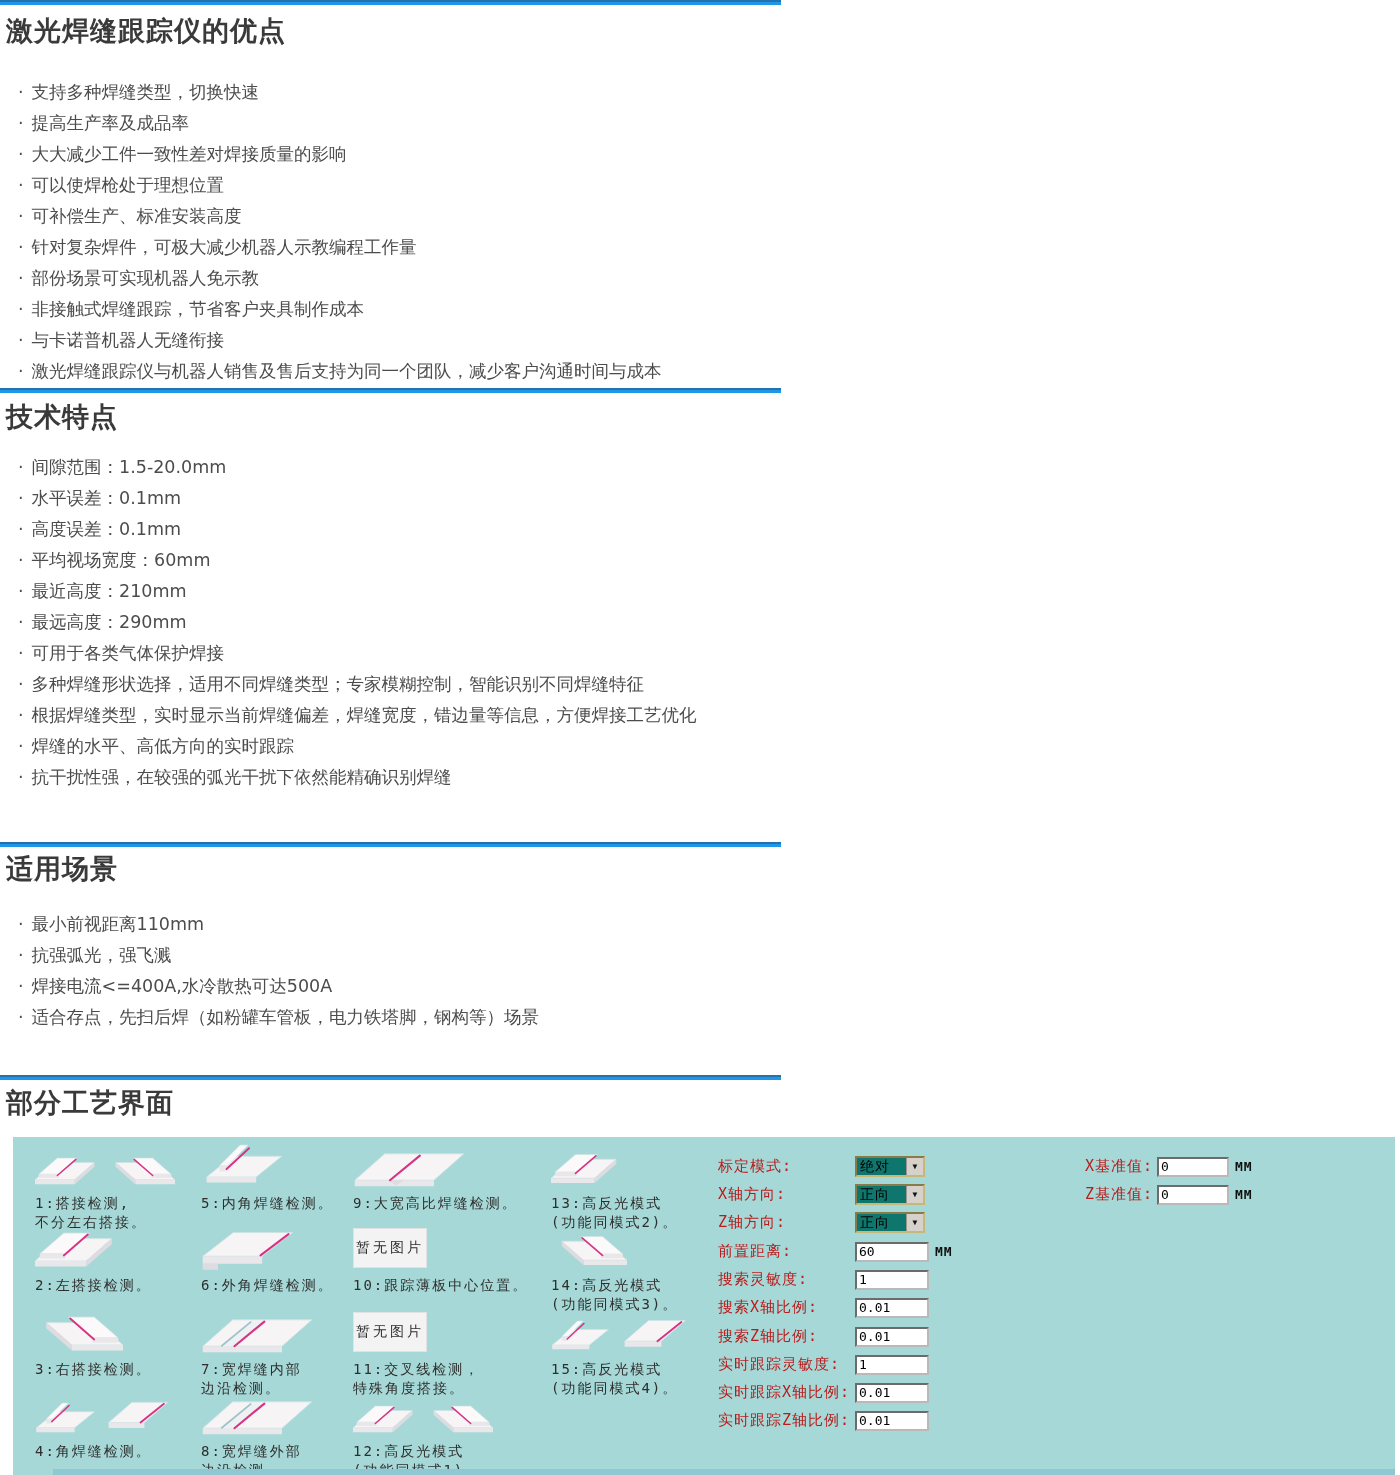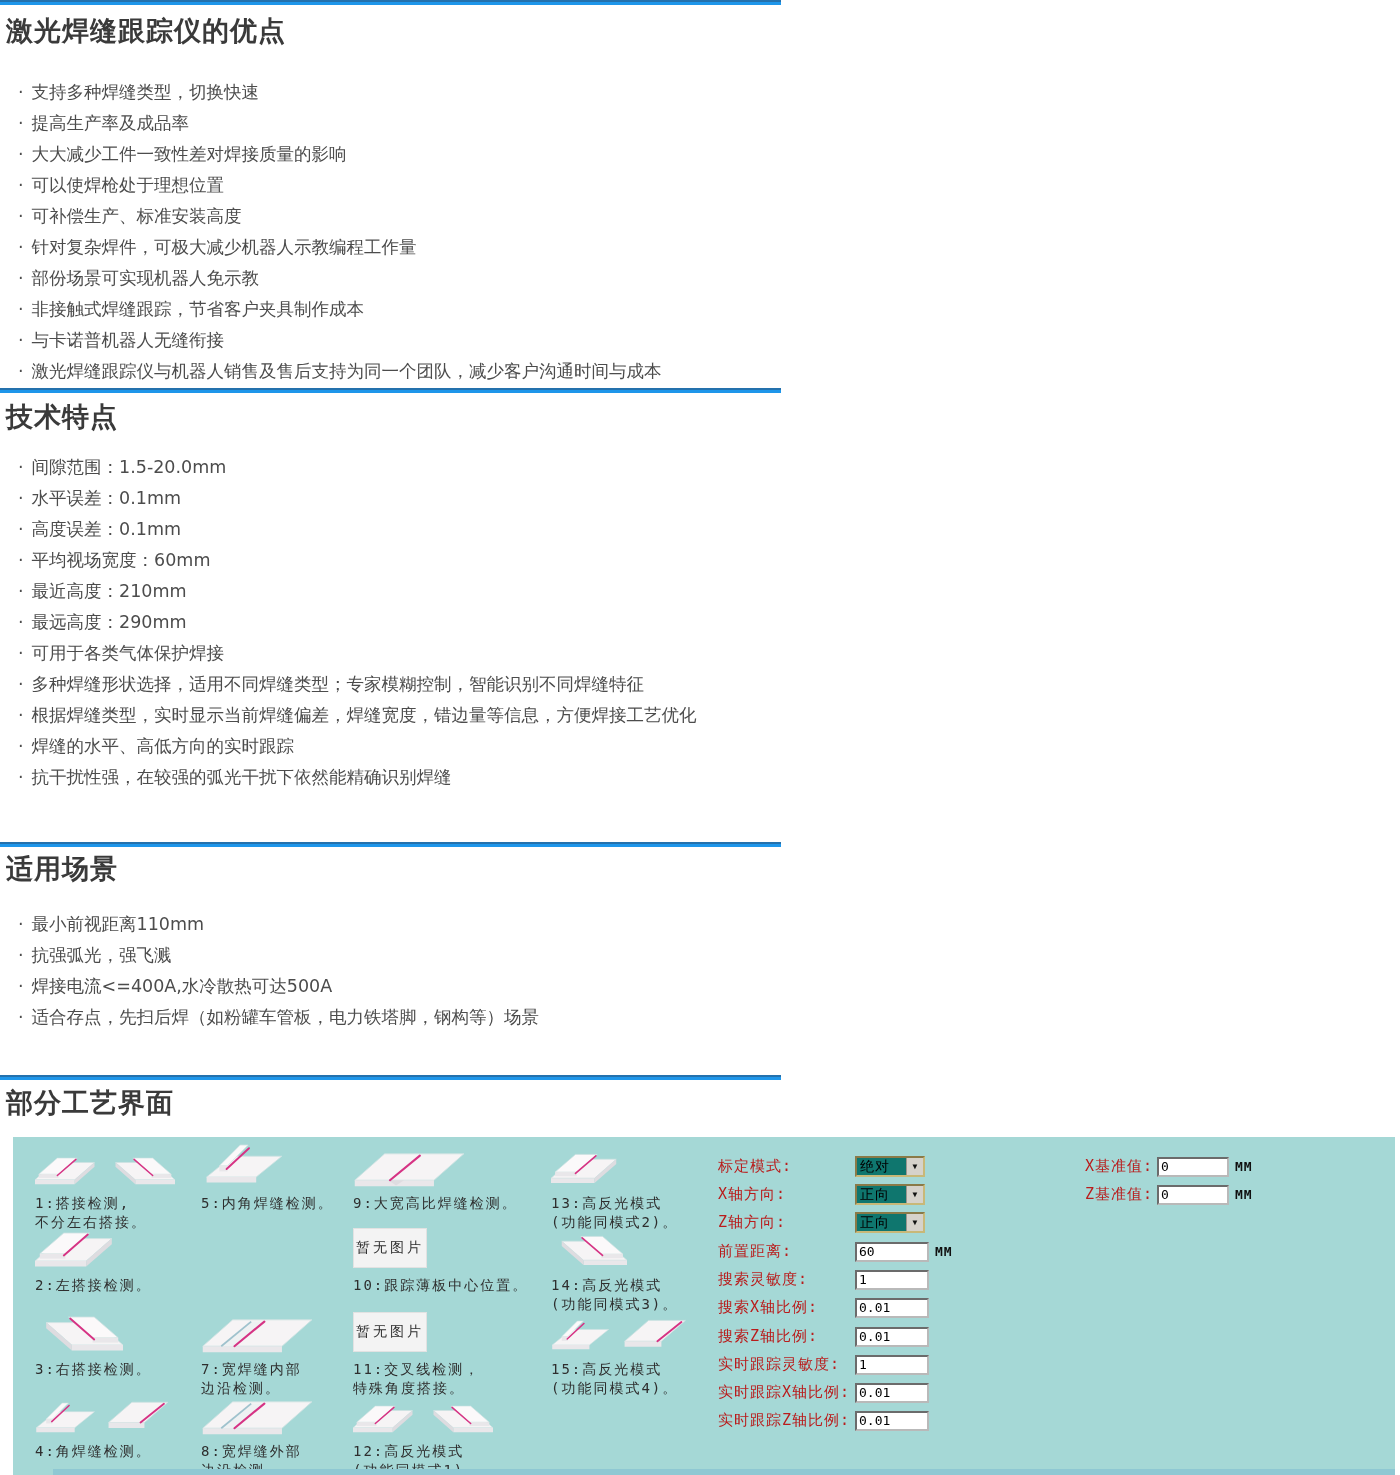--- a/index.html
+++ b/index.html
@@ -221,20 +221,30 @@
       <div class="diag">
         <svg width="90" height="46" viewBox="0 0 90 46">
           <g transform="translate(4,2) scale(0.8)">
               <use href="#g-tee"></use>
             </g>
         </svg>
       </div>
       <div class="cap">5:内角焊缝检测。</div>
     </div>
 
+    <div class="cell c6">
+      <div class="diag">
+        <svg width="100" height="46" viewBox="0 0 100 46">
+          <g transform="translate(0,4) scale(0.85)">
+              <use href="#g-corner"></use>
+            </g>
+        </svg>
+      </div>
+      <div class="cap">6:外角焊缝检测。</div>
+    </div>
 
     <div class="cell c7">
       <div class="diag">
         <svg width="120" height="46" viewBox="0 0 120 46">
           <g transform="translate(0,2) scale(0.88)">
               <use href="#g-wide"></use>
             </g>
         </svg>
       </div>
       <div class="cap">7:宽焊缝内部

